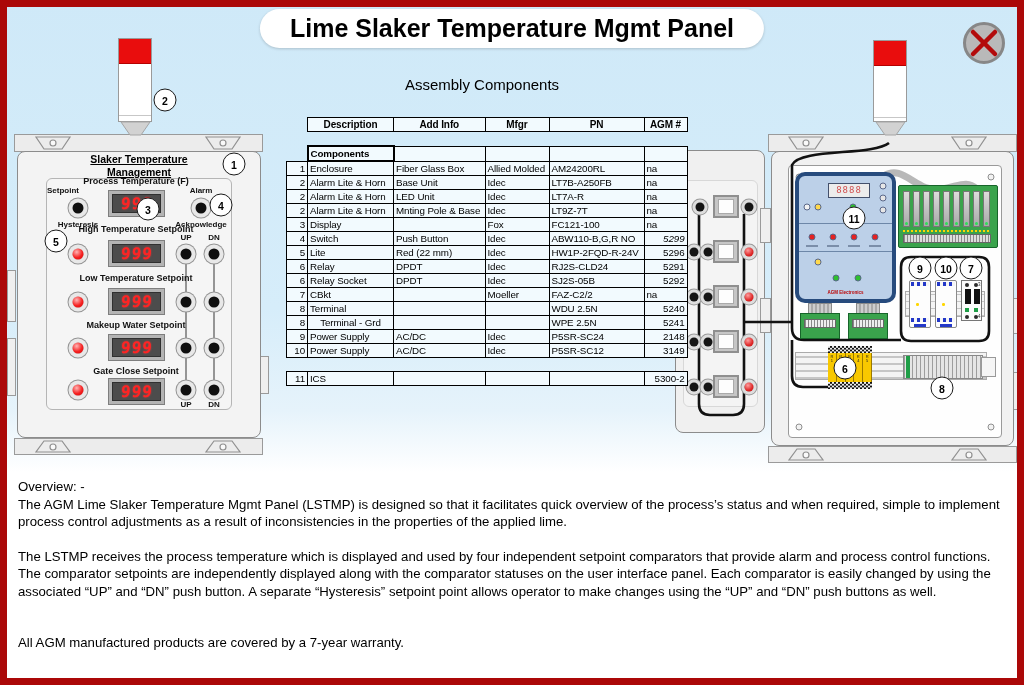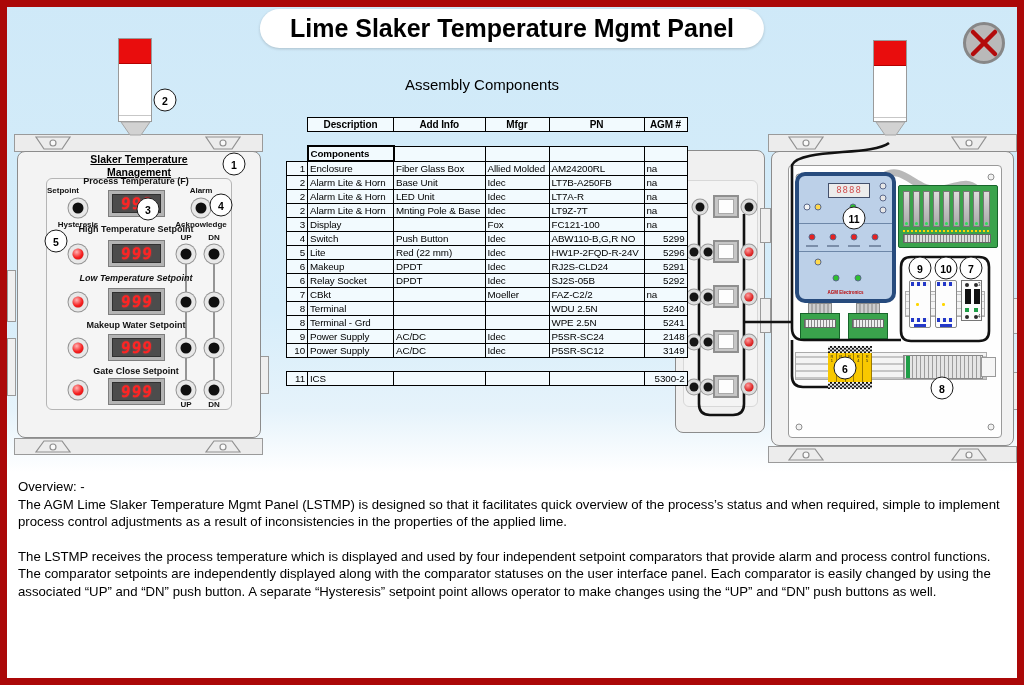--- a/index.html
+++ b/index.html
@@ -173,21 +173,21 @@
     <div class="disp-in">
       <span class="disp-val">999</span>
     </div>
   </div>
   <div class="rbtn redlight" style="left:78px;top:254px;"></div>
   <div class="plabel" style="left:186px;top:233px;">UP</div>
   <div class="plabel" style="left:214px;top:233px;">DN</div>
   <div class="rbtn black" style="left:186px;top:254px;"></div>
   <div class="rbtn black" style="left:214px;top:254px;"></div>
 
-  <div class="dlabel" style="left:136px;top:273px;font-style:italic;">Low Temperature Setpoint</div>
+  <div class="dlabel" style="left:136px;top:273px;">Low Temperature Setpoint</div>
   <div class="disp" style="left:108px;top:288px;">
     <div class="disp-in">
       <span class="disp-val">999</span>
     </div>
   </div>
   <div class="rbtn redlight" style="left:78px;top:302px;"></div>
   <div class="rbtn black" style="left:186px;top:302px;"></div>
   <div class="rbtn black" style="left:214px;top:302px;"></div>
 
   <div class="dlabel" style="left:136px;top:320px;">Makeup Water Setpoint</div>
@@ -278,33 +278,33 @@
             <td style="width: 59px;">Fox</td>
             <td style="width: 90px; margin-left: 32px;">FC121-100</td>
             <td style="width: 38px;">na</td>
           </tr>
           <tr>
             <td class="numcell" style="width: 16px;">4</td>
             <td style="width: 80px;">Switch</td>
             <td style="width: 86px;">Push Button</td>
             <td style="width: 59px;">Idec</td>
             <td style="width: 90px;">ABW110-B,G,R NO</td>
-            <td class="agmnum" style="width: 38px;">5299</td>
+            <td class="agmnum" style="width: 38px; font-style: italic;">5299</td>
           </tr>
           <tr>
             <td class="numcell" style="width: 16px;">5</td>
             <td style="width: 80px;">Lite</td>
             <td style="width: 86px;">Red (22 mm)</td>
             <td style="width: 59px;">Idec</td>
             <td style="width: 90px;">HW1P-2FQD-R-24V</td>
             <td class="agmnum" style="width: 38px;">5296</td>
           </tr>
           <tr>
             <td class="numcell" style="width: 16px;">6</td>
-            <td style="width: 80px;">Makeup</td>
+            <td style="width: 80px;">Relay</td>
             <td style="width: 86px;">DPDT</td>
             <td style="width: 59px;">Idec</td>
             <td style="width: 90px;">RJ2S-CLD24</td>
             <td class="agmnum" style="width: 38px;">5291</td>
           </tr>
           <tr>
             <td class="numcell" style="width: 16px;">6</td>
             <td style="width: 80px;">Relay Socket</td>
             <td style="width: 86px;">DPDT</td>
             <td style="width: 59px;">Idec</td>
@@ -322,21 +322,21 @@
           <tr>
             <td class="numcell" style="width: 16px;">8</td>
             <td style="width: 80px;">Terminal</td>
             <td style="width: 86px;"></td>
             <td style="width: 59px;"></td>
             <td style="width: 90px;">WDU 2.5N</td>
             <td class="agmnum" style="width: 38px;">5240</td>
           </tr>
           <tr>
             <td class="numcell" style="width: 16px;">8</td>
-            <td style="width: 80px;">Terminal - Grd</td>
+            <td style="width: 80px; text-align: center;">Terminal - Grd</td>
             <td style="width: 86px;"></td>
             <td style="width: 59px;"></td>
             <td style="width: 90px;">WPE 2.5N</td>
             <td class="agmnum" style="width: 38px;">5241</td>
           </tr>
           <tr>
             <td class="numcell" style="width: 16px;">9</td>
             <td style="width: 80px;">Power Supply</td>
             <td style="width: 86px;">AC/DC</td>
             <td style="width: 59px;">Idec</td>
@@ -581,14 +581,15 @@
   <div class="callout" style="left:946px;top:268px;">10</div>
   <div class="callout" style="left:854px;top:218px;">11</div>
 
   <div class="overview">
     <div>Overview: -</div>
     <div>The AGM Lime Slaker Temperature Mgmt Panel (LSTMP) is designed so that it facilitates quick overview of the process’s status and when required, simple to implement process control adjustments as a result of inconsistencies in the properties of the applied lime.</div>
     <div class="gap"></div>
     <div>The LSTMP receives the process temperature which is displayed and used by four independent setpoint comparators that provide alarm and process control functions. The comparator setpoints are independently displayed along with the comparator statuses on the user interface panel.  Each comparator is easily changed by using the associated “UP” and “DN” push button. A separate “Hysteresis” setpoint point allows operator to make changes using the “UP” and “DN” push buttons as well.</div>
     <div class="gap"></div>
     <div class="gap"></div>
+    <div>All AGM manufactured products are covered by a 7-year warranty.</div>
   </div>
 </div>
 
 </body></html>

